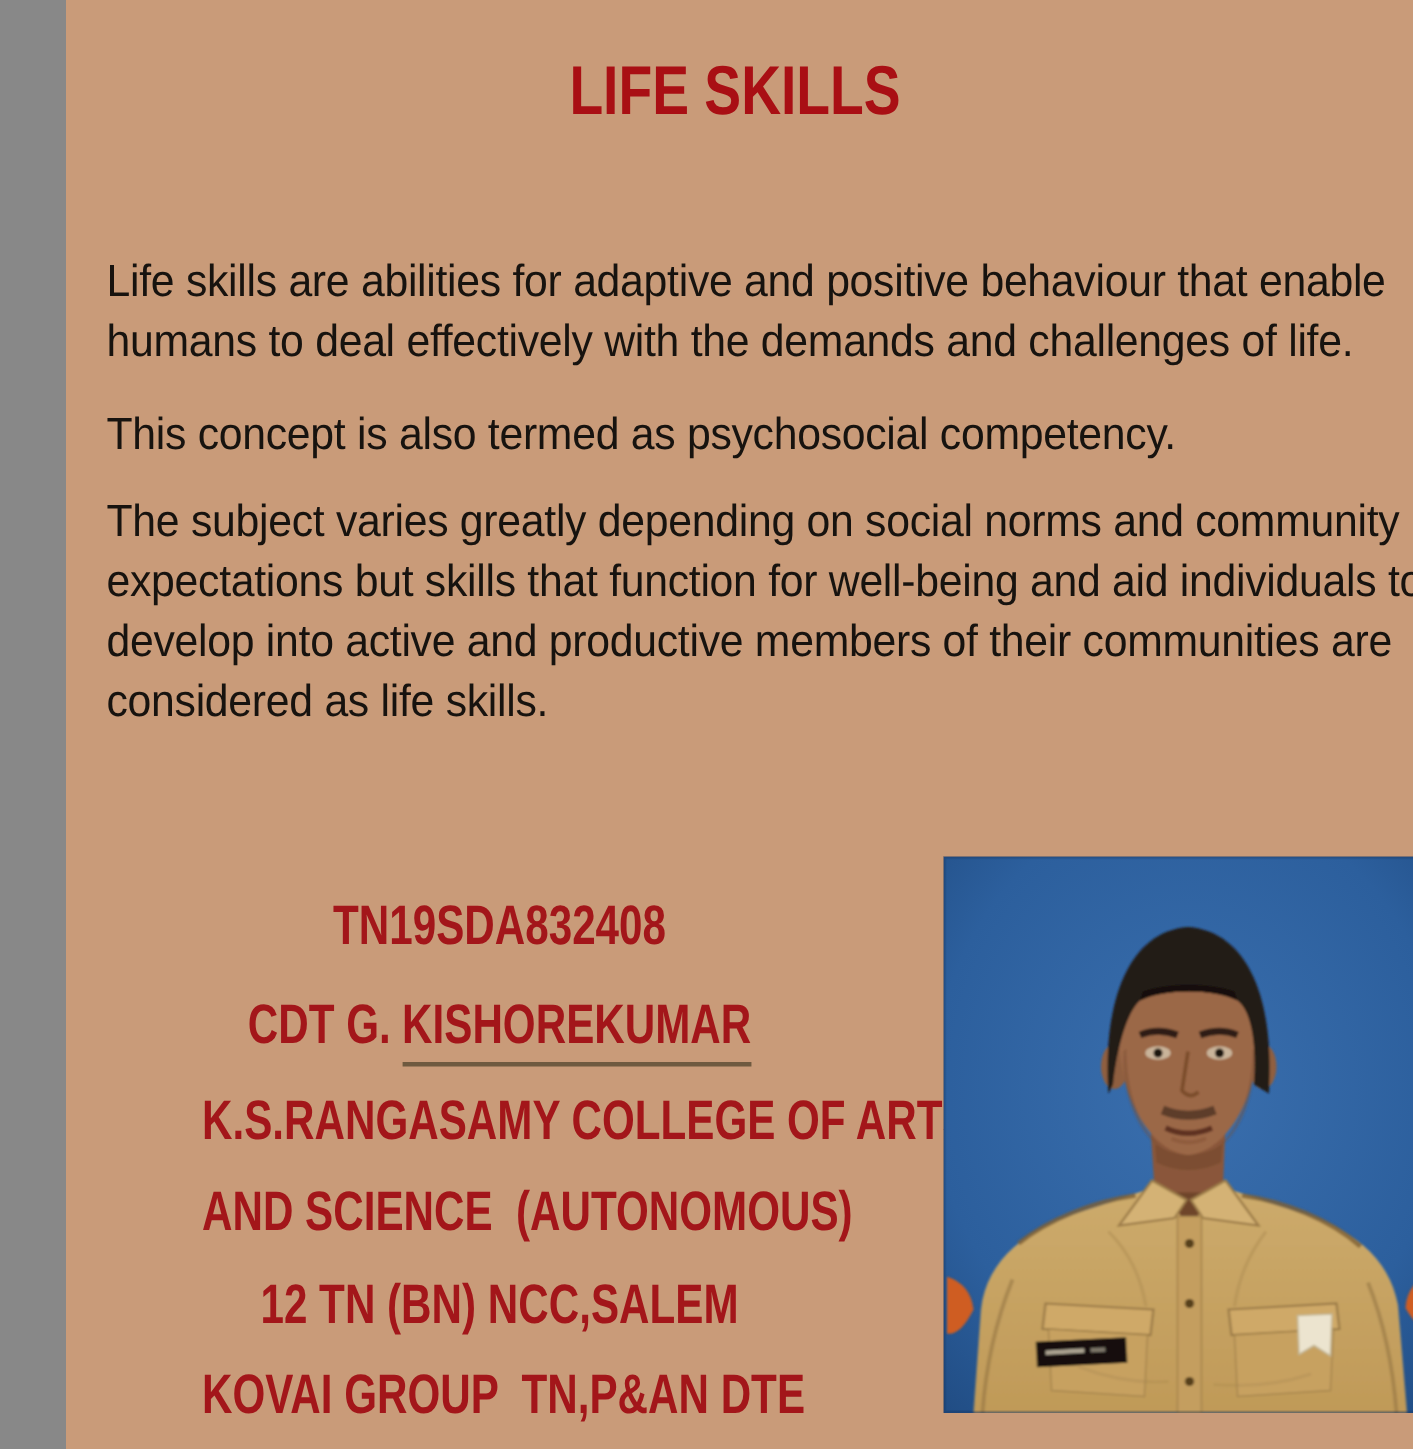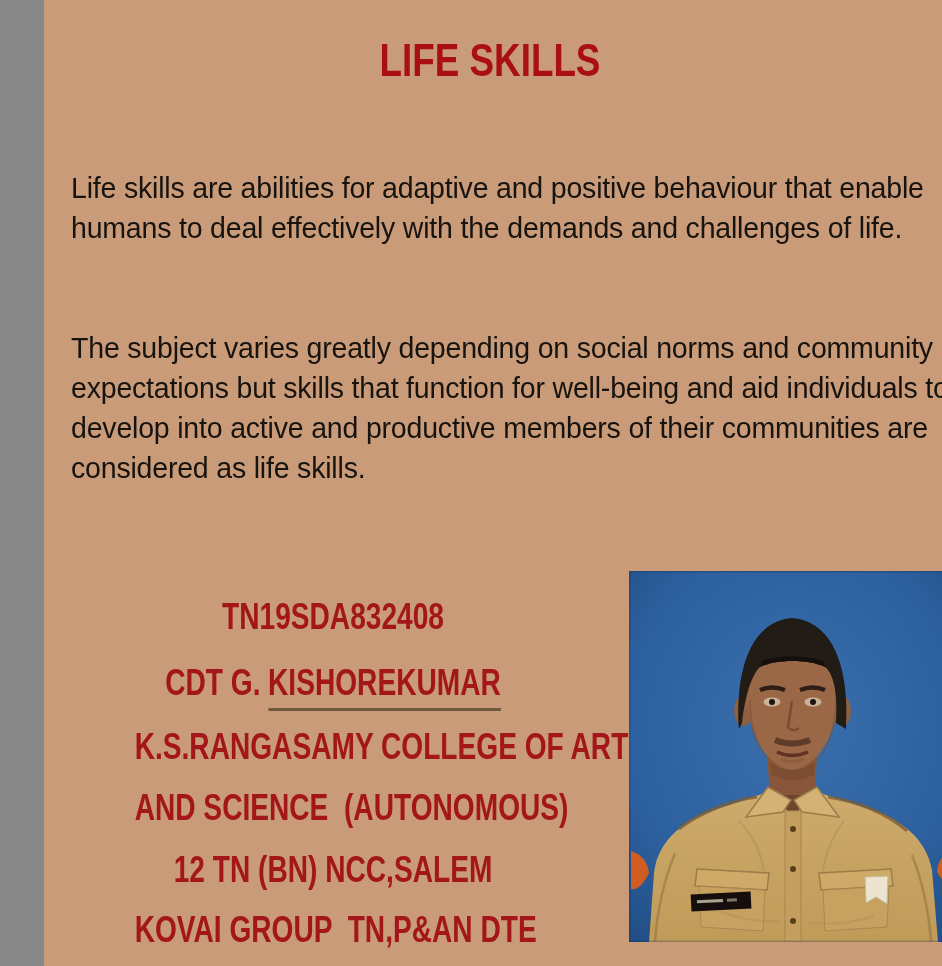--- a/index.html
+++ b/index.html
@@ -47,20 +47,23 @@
 
 <div class="page">
 
   <div class="slide-title">LIFE SKILLS</div>
 
   <div class="para para-1">
     <div class="body-line">Life skills are abilities for adaptive and positive behaviour that enable</div>
     <div class="body-line">humans to deal effectively with the demands and challenges of life.</div>
   </div>
 
+  <div class="para para-2">
+    <div class="body-line">This concept is also termed as psychosocial competency.</div>
+  </div>
 
   <div class="para para-3">
     <div class="body-line">The subject varies greatly depending on social norms and community</div>
     <div class="body-line">expectations but skills that function for well-being and aid individuals to</div>
     <div class="body-line">develop into active and productive members of their communities are</div>
     <div class="body-line">considered as life skills.</div>
   </div>
 
   <div class="red-block">
     <div class="red-line rl-1">TN19SDA832408</div>

